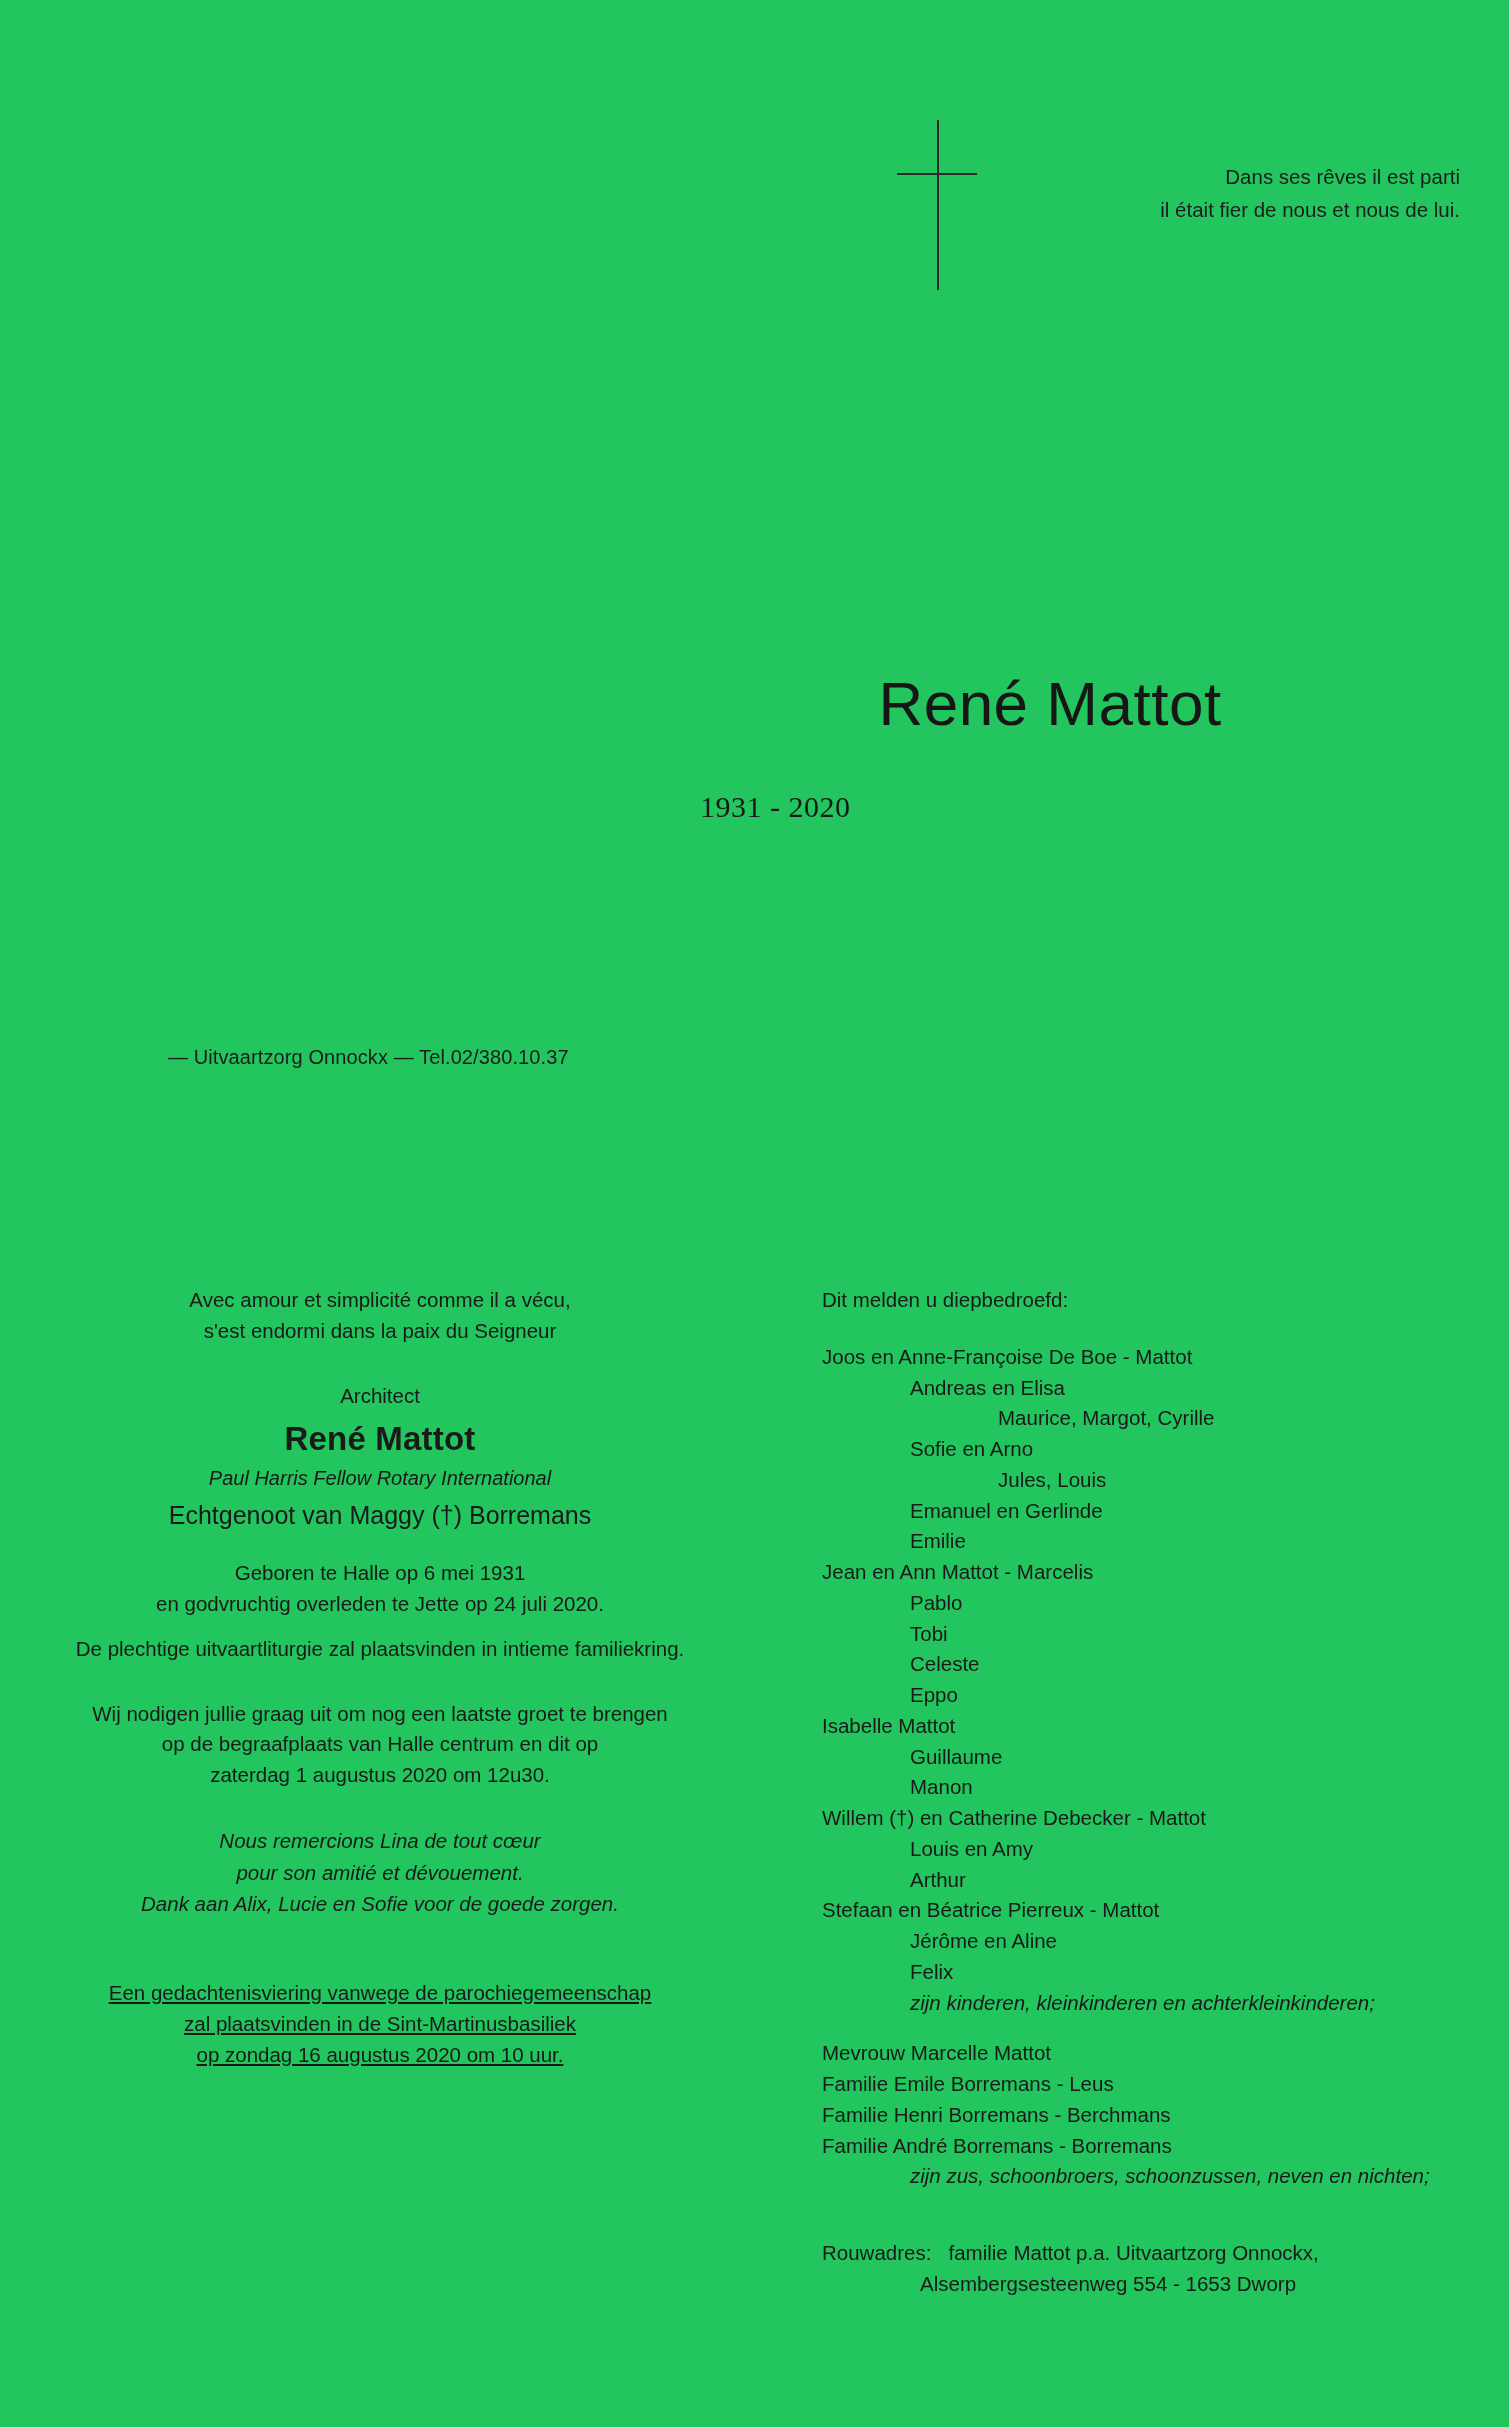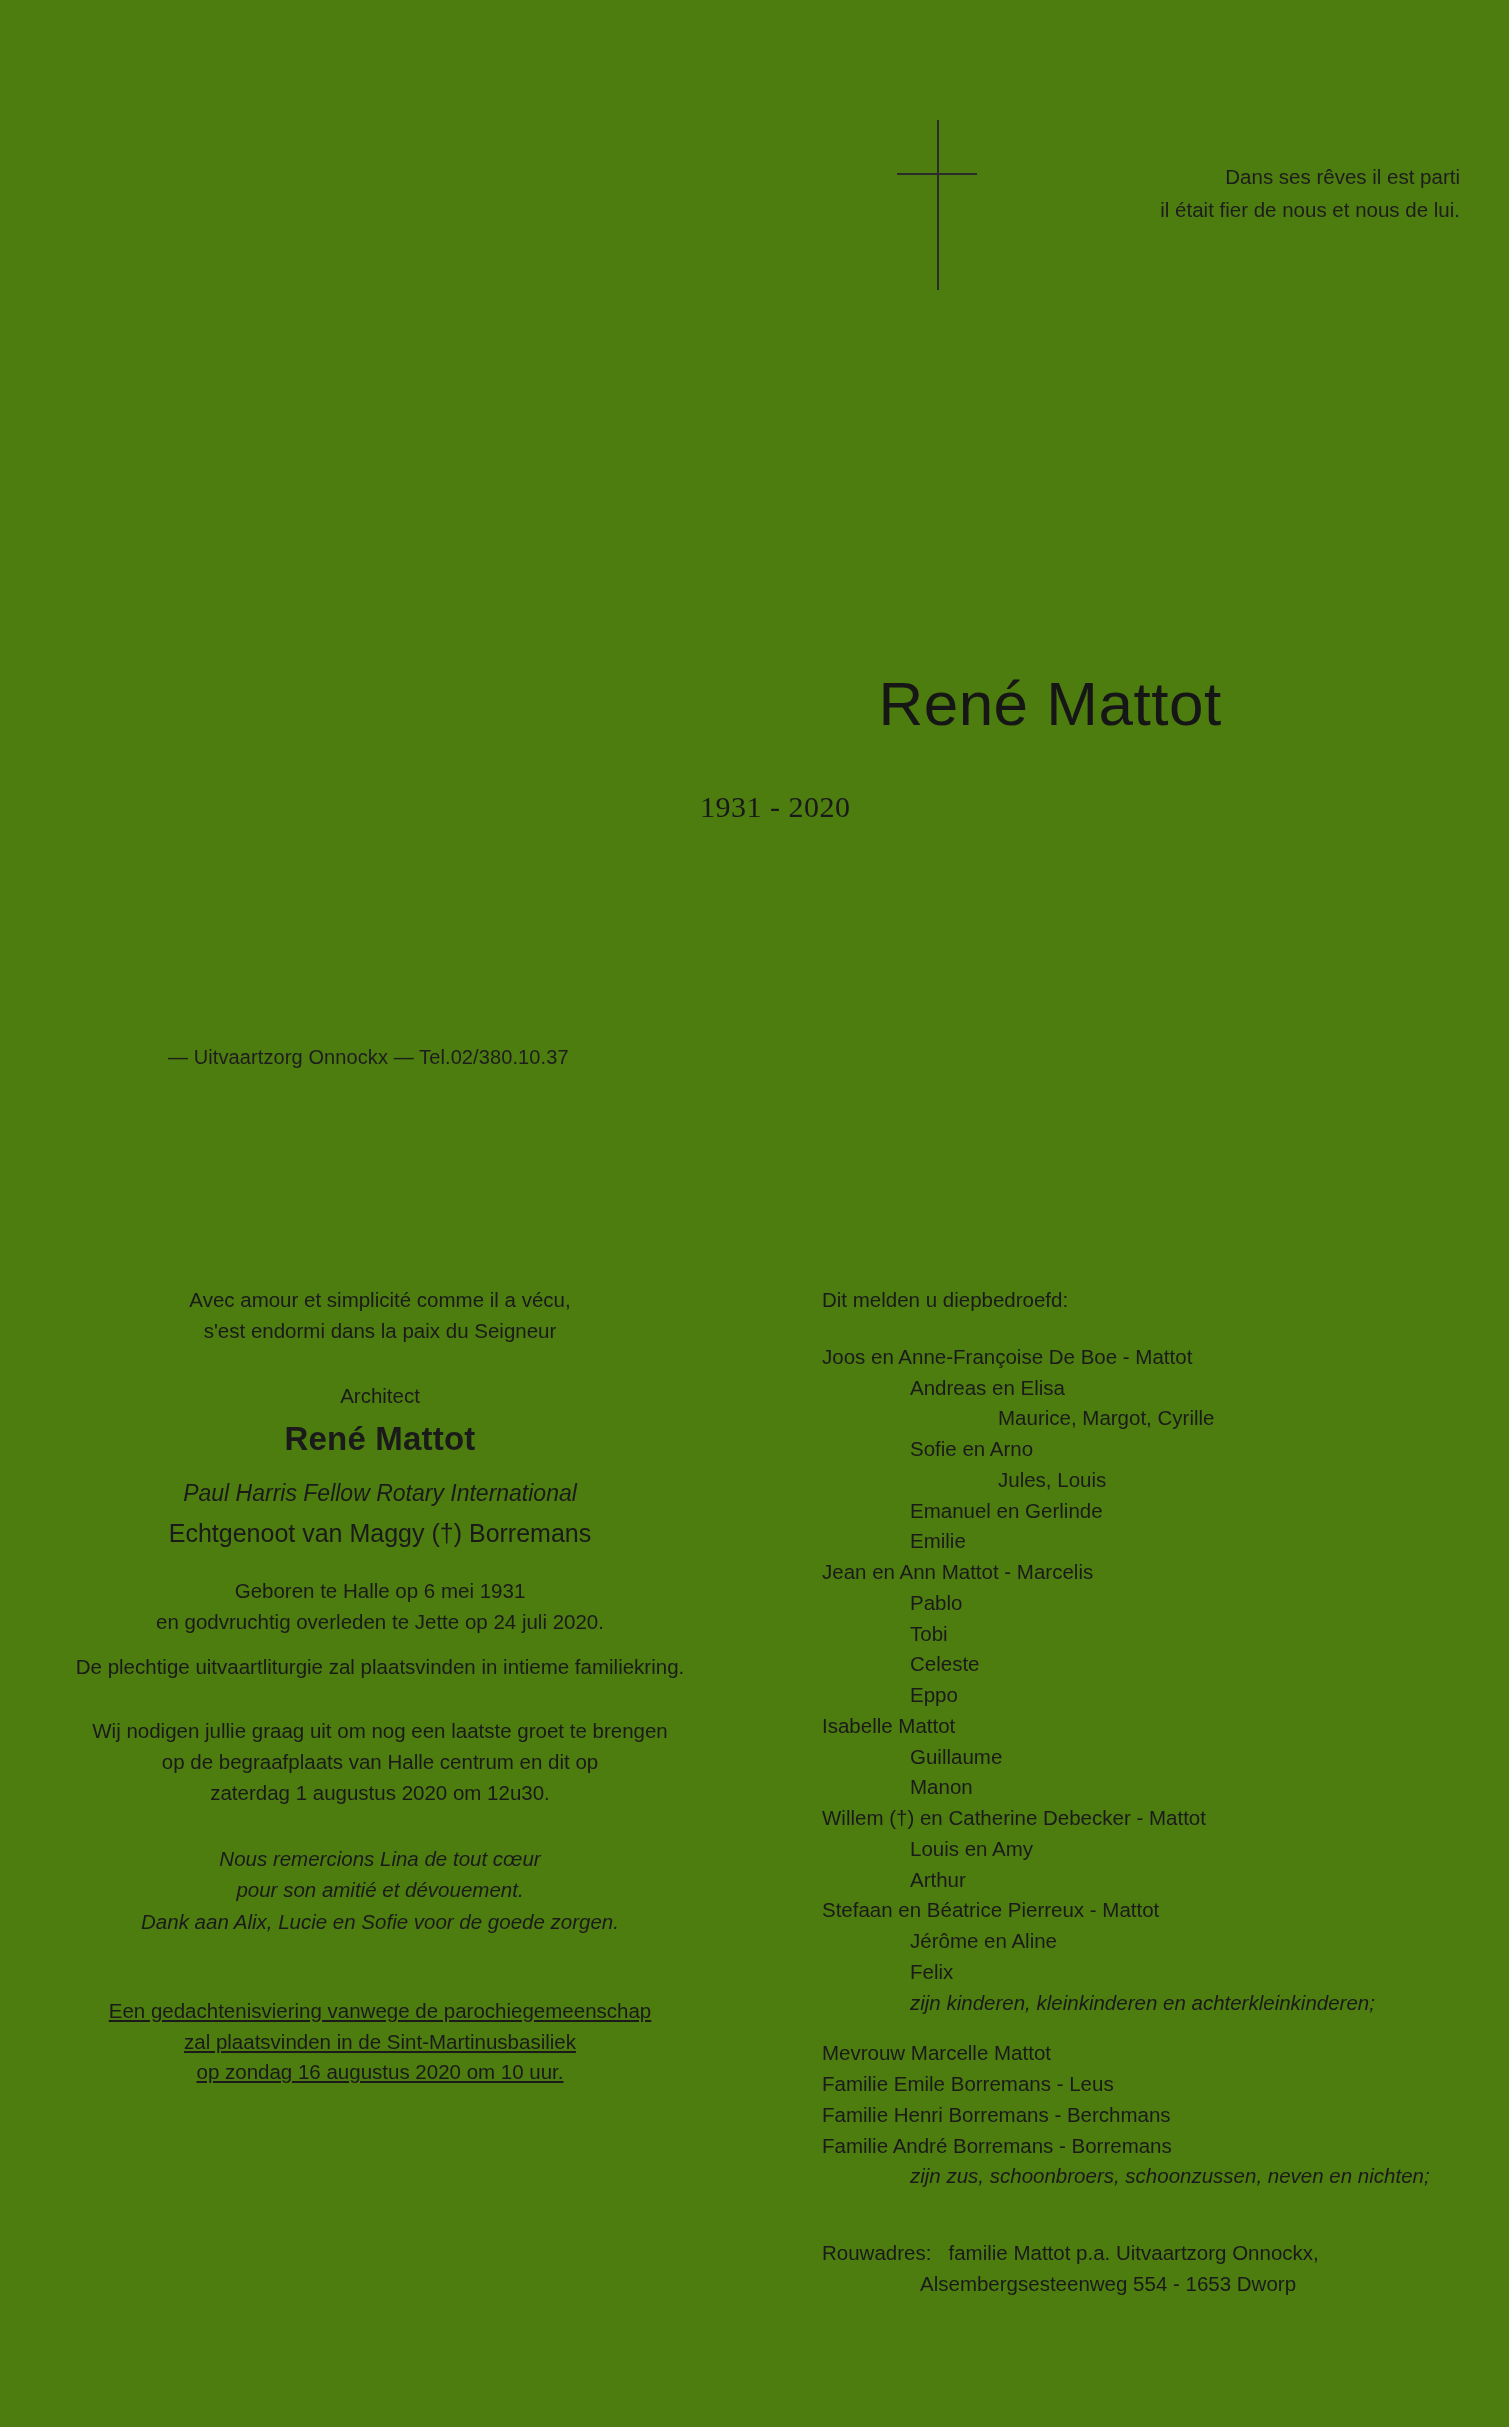--- a/index.html
+++ b/index.html
@@ -12,21 +12,21 @@
     height: 2427px;
     position: relative;
     font-family: "Liberation Sans", sans-serif;
     color: #1a1a1a;
     -webkit-font-smoothing: antialiased;
   }
 
   .page {
     position: absolute;
     inset: 0;
-    background: #4d7c0f;
+    background: #22c55e;
   }
 
   
   .cross {
     position: absolute;
     left: 897px;
     top: 120px;
     width: 80px;
     height: 170px;
   }
@@ -116,23 +116,22 @@
   }
   .deceased-name {
     font-size: 33px;
     font-weight: 700;
     letter-spacing: 0.2px;
     line-height: 1.35;
     margin-top: 6px;
   }
   .honorific {
     font-style: italic;
-    font-size: 23px;
+    font-size: 20px;
     line-height: 1.6;
-    margin-top: 13px;
   }
   .spouse {
     font-size: 25px;
     line-height: 1.5;
     margin-top: 3px;
   }
   .birth-line, .death-line {
     font-size: 20.5px;
     line-height: 1.5;
   }

